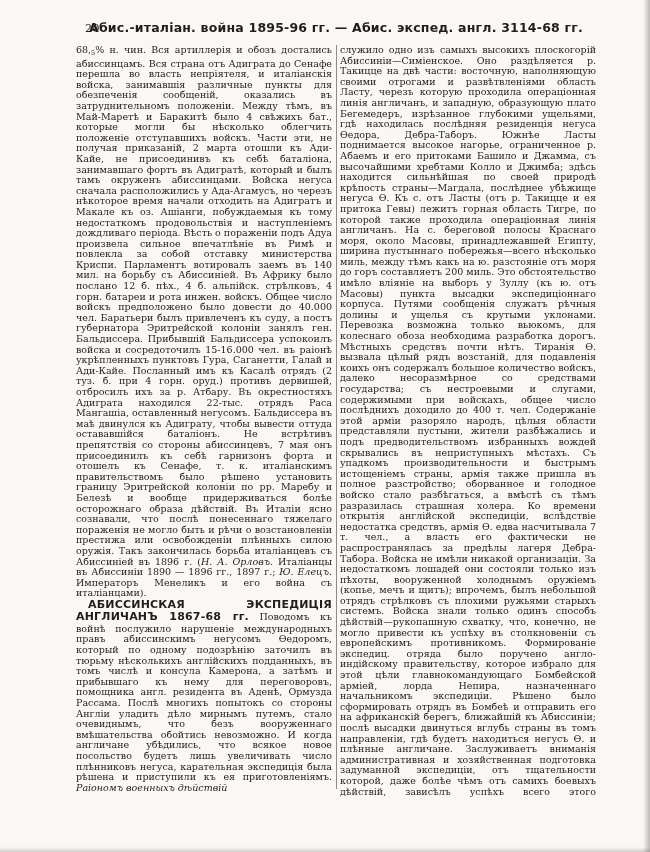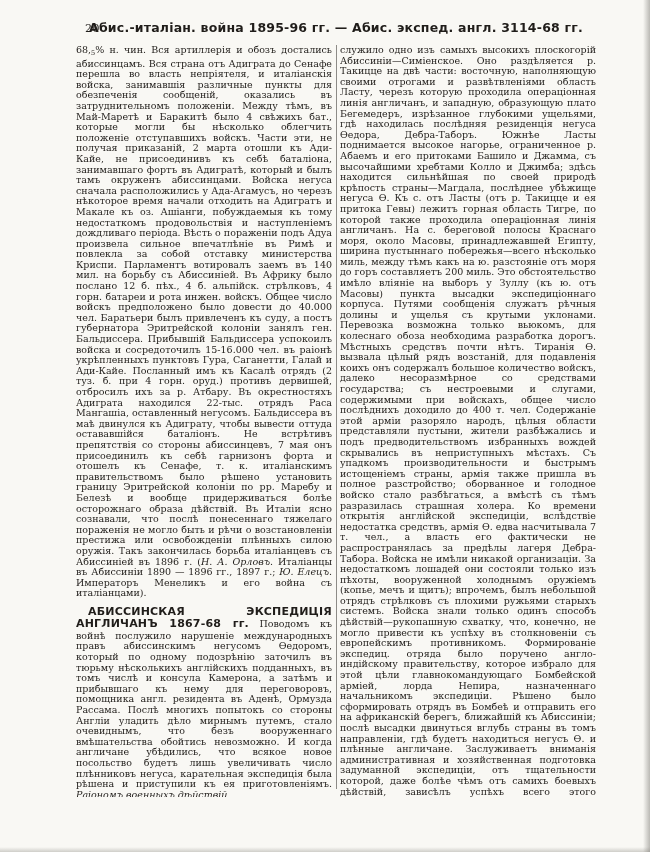--- a/index.html
+++ b/index.html
@@ -22,21 +22,21 @@
     margin:0;text-align:center;
     font-family:"DejaVu Sans","Liberation Sans",sans-serif;
     font-weight:bold;font-size:12.5px;letter-spacing:0.2px;white-space:nowrap;
   }
   .columns{position:absolute;top:45px;left:76px;width:520px;height:752px;display:flex;justify-content:center;}
   .col{width:256px;height:100%;overflow:hidden;text-align:justify;
        font-size:9.5px;line-height:10.6px;hyphens:auto;-webkit-hyphens:auto;}
   .col-rule{width:1px;height:99%;background:var(--rule,#8d8b87);margin:0 3px 0 4px;}
   p.para{margin:0;padding:0;}
   p.indent{text-indent:12px;}
-  p.spaced{margin-top:7px;}
+  p.spaced{}
   .seg-n{font-style:normal;}
   .seg-i{font-style:italic;}
   .seg-h{font-family:"DejaVu Sans","Liberation Sans",sans-serif;
          font-weight:bold;font-size:11px;line-height:12.5px;letter-spacing:0.2px;}
   .seg-sub{font-size:6.5px;vertical-align:-2px;}
 </style>
 </head>
 <body>
 
 <div class="page">

